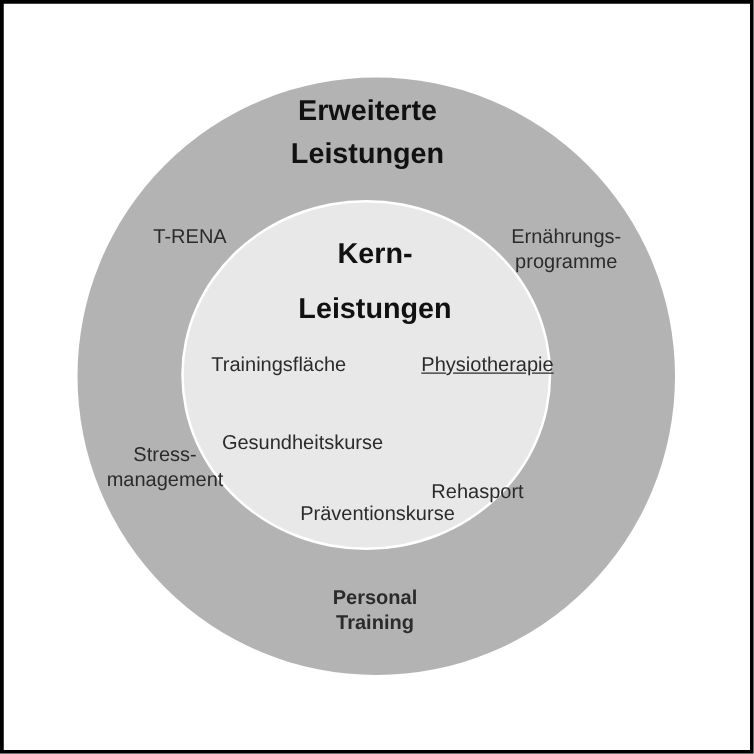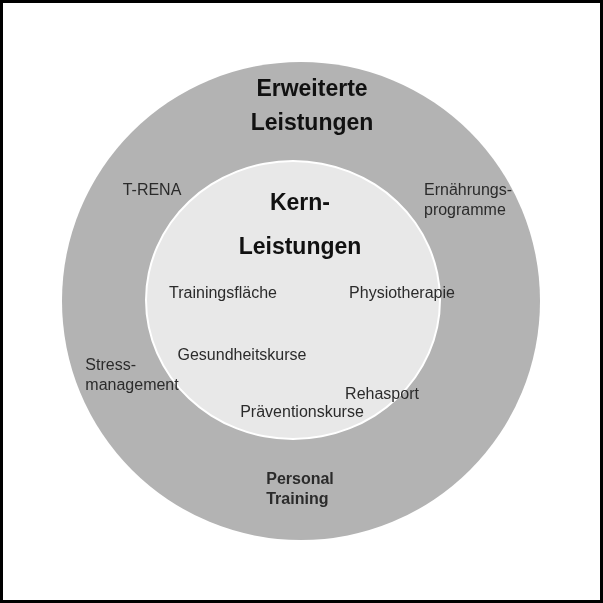--- a/index.html
+++ b/index.html
@@ -45,37 +45,38 @@
   }
   .title{
     position:absolute;
     transform:translate(-50%,-50%);
     font-weight:bold;
     font-size:23px;
     color:var(--title-text);
     white-space:pre-line;
     text-align:center;
   }
-  .title-outer{ left:312px; top:105px; line-height:34px;text-align:center; }
+  .title-outer{ left:294px; top:105px; line-height:34px;text-align:center; }
   .title-inner{ left:300px; top:224px; line-height:44px; }
   .lbl{
     position:absolute;
     transform:translate(-50%,-50%);
     font-size:16px;
     line-height:20px;
     color:var(--label-text);
     white-space:pre-line;
+    text-align:center;
   }
   .lbl-t-rena        { left:152px; top:190px; }
-  .lbl-ernaehrung    { left:468px; top:200px; }
+  .lbl-ernaehrung    { left:453px; top:200px; }
   .lbl-stress        { left:132px; top:375px; }
   .lbl-sucht         { left:482px; top:374px; }
   .lbl-personal      { left:300px; top:489px;font-weight:bold; }
   .lbl-trainingsflaeche { left:223px; top:293px; }
-  .lbl-physio        { left:402px; top:293px; }
+  .lbl-physio        { left:390px; top:293px;text-decoration:underline; }
   .lbl-gesundheit    { left:242px; top:355px; }
   .lbl-rehasport     { left:382px; top:355px;margin-top:39px; }
   .lbl-praevention   { left:302px; top:412px; }
 </style>
 </head>
 <body>
 
 <div class="stage">
 
   <div class="circle-outer"></div>

